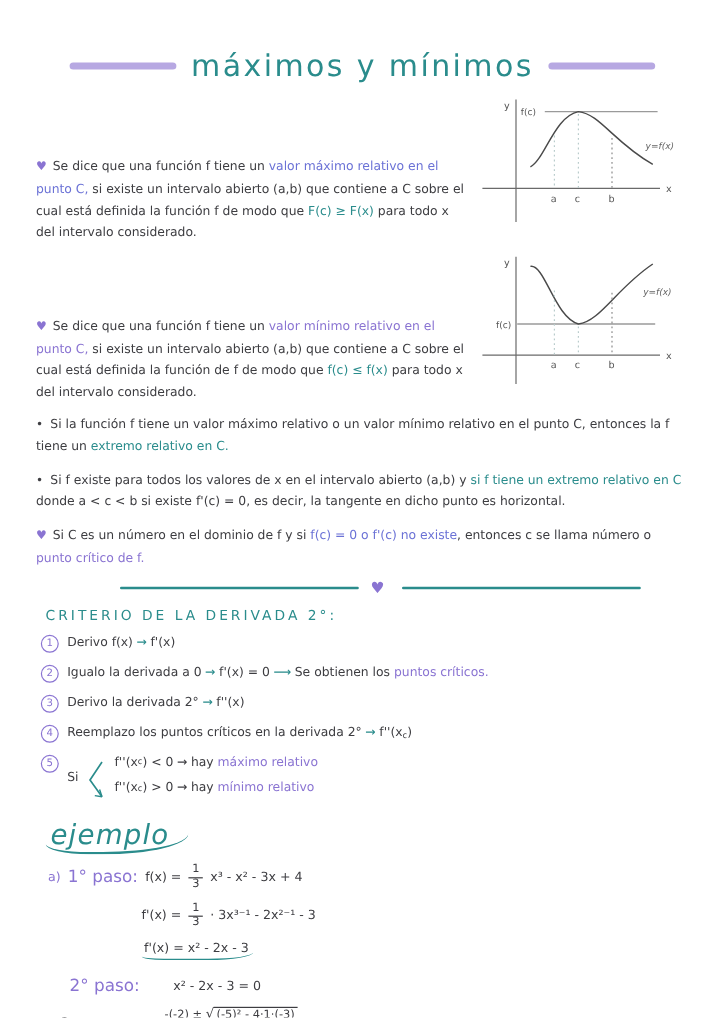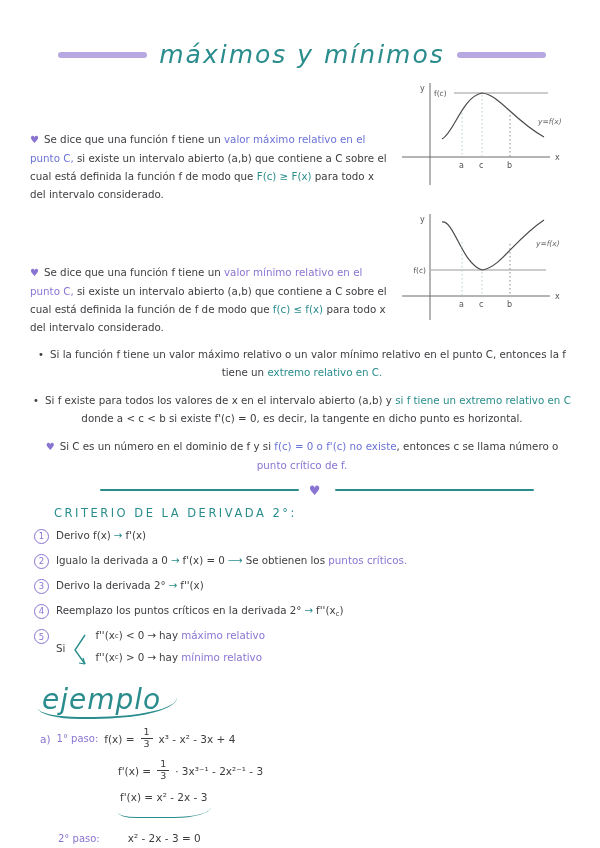--- a/index.html
+++ b/index.html
@@ -2,65 +2,65 @@
 <html><head>
 <meta charset="utf-8">
 <style>
   html,body{margin:0;padding:0;background:#ffffff;}
   body{width:600px;height:848px;overflow:hidden;font-family:"DejaVu Sans",sans-serif;color:#3d3d41;}
   .page{position:relative;width:600px;height:848px;box-sizing:border-box;padding:40px 26px 0 30px;}
 
   
   .title-row{display:flex;align-items:center;gap:12px;margin:0 28px 10px 28px;}
   .deco{height:6px;background:#b7a8e2;border-radius:4px;flex:1;}
-  .title{font-size:25px;font-weight:normal;color:#2a8c8c;letter-spacing:2px;margin:0;white-space:nowrap;font-style:italic;}
+  .title{font-size:25px;font-weight:normal;color:#2a8c8c;letter-spacing:2px;margin:0;white-space:nowrap;}
 
   
   .para{font-size:10.3px;line-height:1.78;margin:0;}
   .teal{color:#2a8c8c;}
   .purple{color:#8a74d2;}
   .blue{color:#6b72d6;}
   .heart{color:#8a74d2;margin-right:5px;font-size:10px;}
   .dot{margin-right:6px;font-size:10px;}
 
   .def-row{display:flex;gap:6px;margin-bottom:8px;}
   .def-text{flex:1;padding-top:4px;margin-top:47px;}
   .graph-fig{width:176px;margin:0;flex:0 0 176px;}
-  .full{margin-bottom:9px;text-align:center;}
+  .full{margin-bottom:9px;}
 
   
   .divider{display:flex;align-items:center;gap:10px;margin:6px 40px 8px 70px;}
   .divider .dline{flex:1;height:2px;background:#2a8c8c;border-radius:2px;}
 
   
-  .crit-head{display:flex;align-items:baseline;gap:22px;margin:2px 0 8px 24px;}
+  .crit-head{display:flex;align-items:baseline;gap:22px;margin:2px 0 8px 8px;}
   .crit-title{color:#2a8c8c;font-size:11.5px;letter-spacing:2.5px;}
   .crit-note{font-size:10px;}
   .step{display:flex;align-items:flex-start;gap:7px;margin:0 0 9px 4px;font-size:10.3px;line-height:1.5;}
   .cnum{flex:0 0 13px;width:13px;height:13px;border:1.2px solid #8a74d2;color:#8a74d2;border-radius:50%;
         display:inline-flex;align-items:center;justify-content:center;font-size:8.5px;margin-top:1px;}
   .arrow{color:#2a8c8c;padding:0 3px;}
   .sub{font-size:7px;vertical-align:-2px;}
   .branches{display:flex;flex-direction:column;gap:6px;}
   .branch-line{display:flex;align-items:center;}
 
   
-  .ejemplo{display:inline-block;font-size:28px;font-style:italic;color:#2a8c8c;margin:4px 0 8px 8px;
+  .ejemplo{display:inline-block;font-size:23px;font-style:italic;color:#2a8c8c;margin:4px 0 8px 8px;
            border-bottom:2px solid #2a8c8c;border-radius:0 0 60% 30%;padding:0 16px 1px 4px;letter-spacing:1px;}
 
   
   .m-row{display:flex;align-items:center;gap:6px;font-size:10.5px;margin:0 0 9px 0;}
-  .plabel{color:#8a74d2;font-size:10px;white-space:nowrap;}
+  .plabel{color:#8a74d2;font-size:14px;white-space:nowrap;}
   .frac{display:inline-block;text-align:center;vertical-align:middle;line-height:1.15;font-size:9.5px;}
   .frac .num{display:block;border-bottom:1px solid currentColor;padding:0 3px;}
   .frac .den{display:block;padding:0 3px;}
   .sqrt{white-space:nowrap;}
   .sqrt .rsign{font-size:11px;}
   .sqrt .rad{border-top:1px solid currentColor;padding:0 2px;}
-  .u-eq{border-bottom:1.6px solid #2a8c8c;padding:0 4px 14px 2px;border-radius:0 0 40% 20%;}
+  .u-eq{border-bottom:1.6px solid #2a8c8c;padding:0 4px 3px 2px;border-radius:0 0 40% 20%;}
   .quad{display:flex;gap:4px;}
   .coeffs{flex:0 0 64px;display:flex;flex-direction:column;gap:17px;font-size:10px;padding-top:8px;}
   .qcol{flex:1;}
 
   svg text{font-family:"DejaVu Sans",sans-serif;}
 </style>
 </head>
 <body>
 
 <div class="page">

